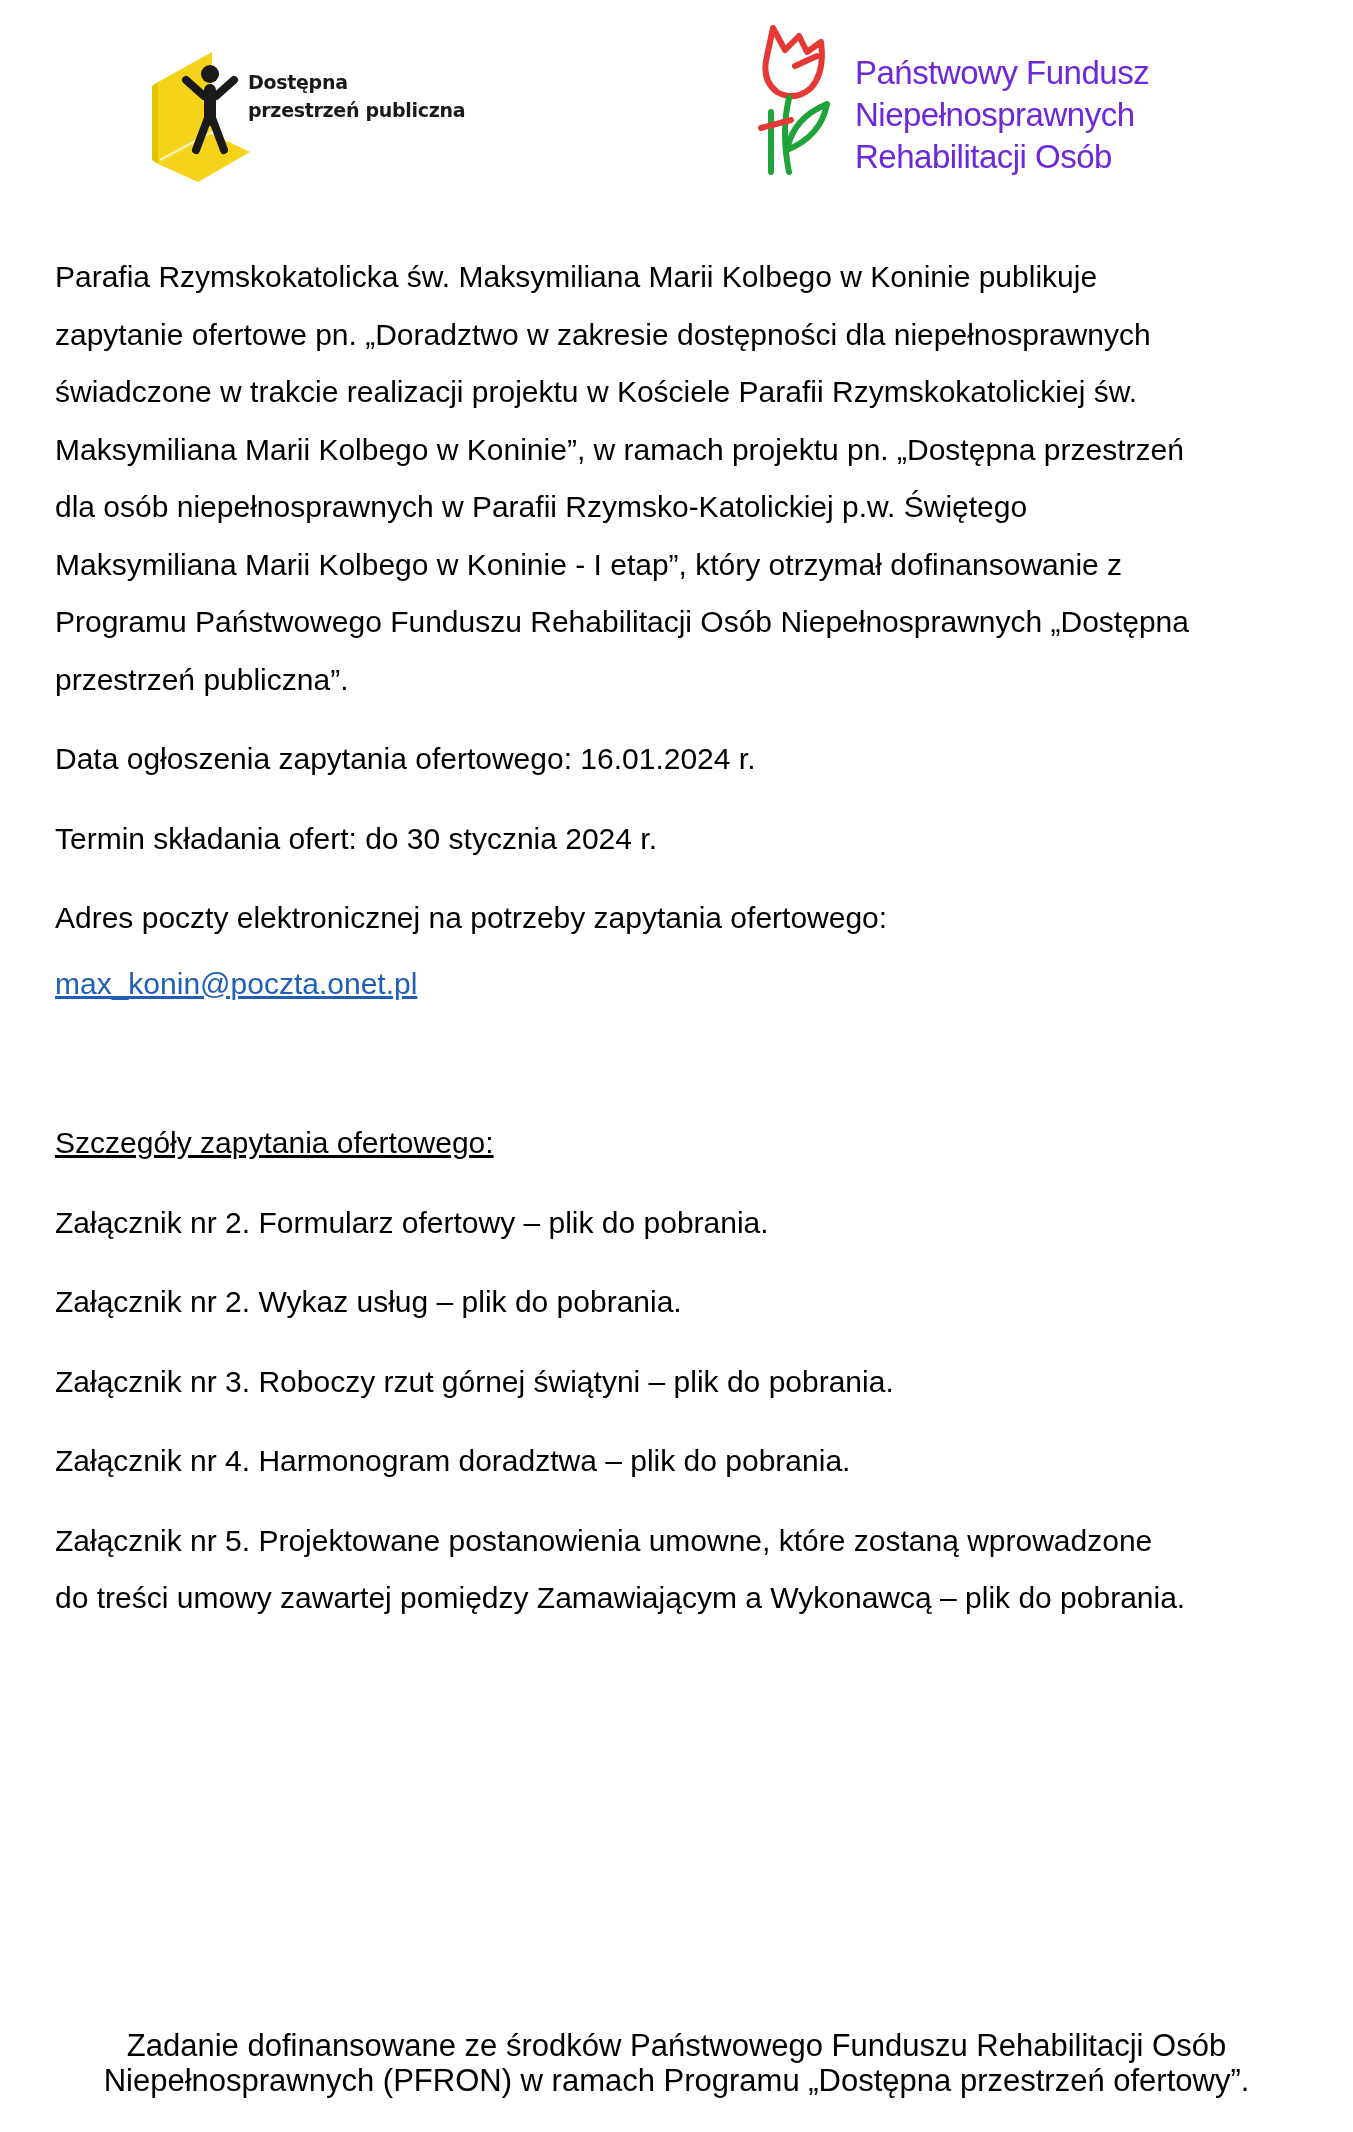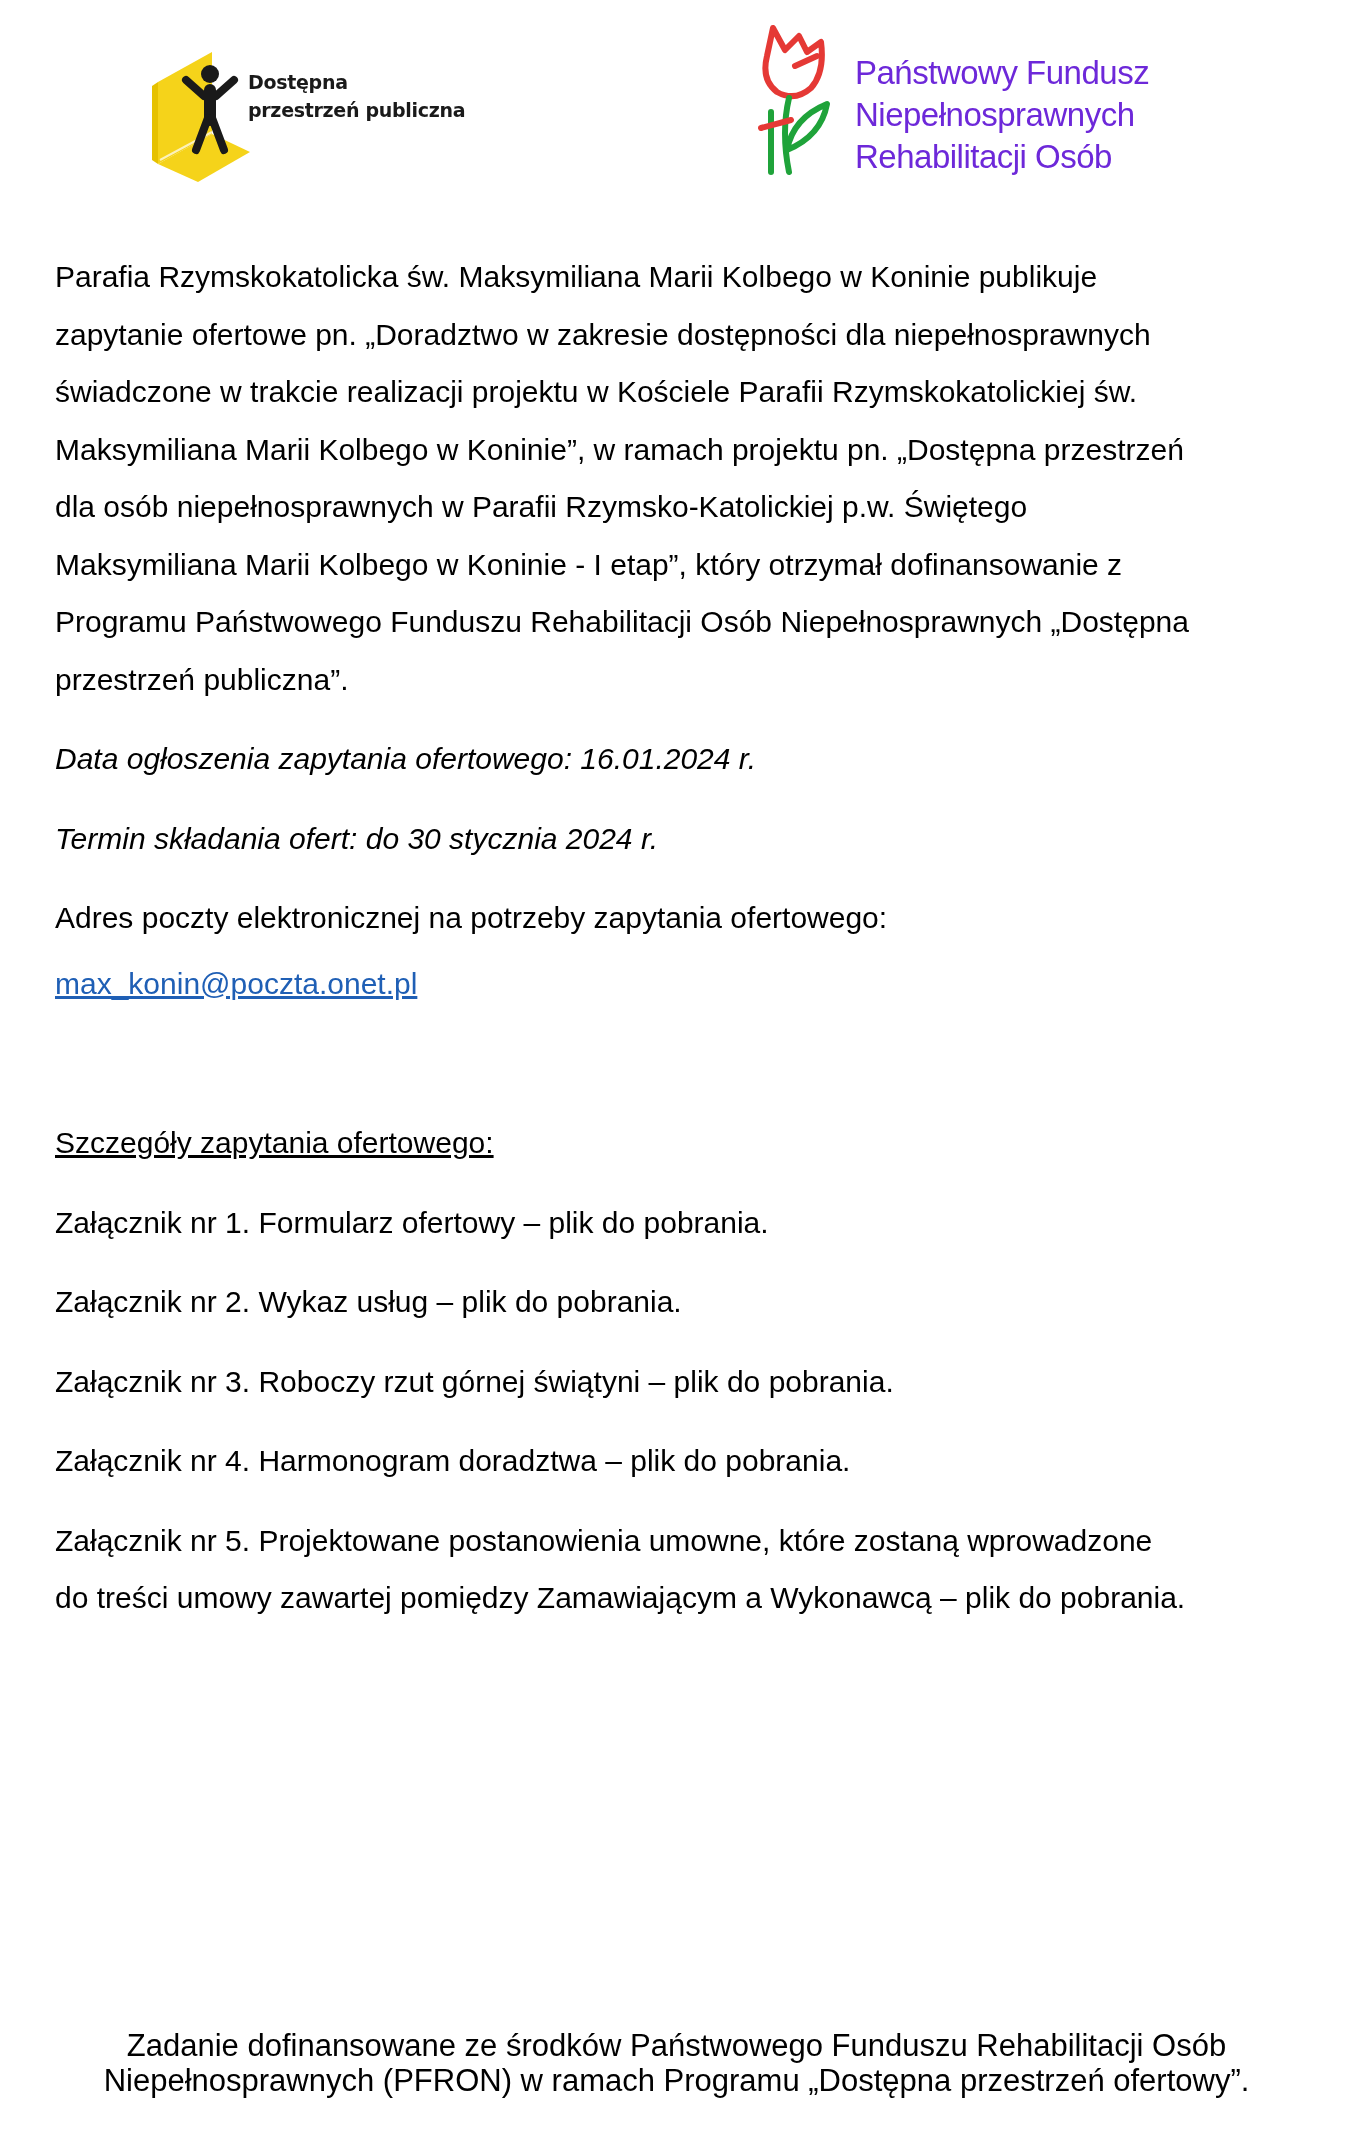--- a/index.html
+++ b/index.html
@@ -52,21 +52,21 @@
     .content {
       position: absolute;
       left: 47px; top: 240px;
       width: 1280px;
       font-size: 30px;
       line-height: 57.5px;
       white-space: nowrap;
     }
     .content p { margin: 8px; }
     .p-intro { margin-bottom: 22px !important; }
-    .p-gap { margin-bottom: 22px !important; font-style: italic; }
+    .p-gap { margin-bottom: 22px !important; }
     .email-link {
       color: #1f5fb5;
       text-decoration: underline;
     }
     .section-title {
       margin-top: 102px !important;
       margin-bottom: 22px !important;
       text-decoration: underline;
     }
     .list-item { margin-bottom: 22px !important; }
@@ -133,21 +133,21 @@
   <p class="p-gap">Data ogłoszenia zapytania ofertowego: 16.01.2024 r.</p>
   <p class="p-gap">Termin składania ofert: do 30 stycznia 2024 r.</p>
   <p>Adres poczty elektronicznej na potrzeby zapytania ofertowego:</p>
   <p>
     <a class="email-link">max_konin@poczta.onet.pl</a>
   </p>
 
   <p class="section-title">Szczegóły zapytania ofertowego:</p>
 
   <p class="list-item">
-    <span>Załącznik nr 1. Formularz ofertowy – plik do pobrania.</span>
+    <span>Załącznik nr 2. Formularz ofertowy – plik do pobrania.</span>
   </p>
   <p class="list-item">
     <span>Załącznik nr 2. Wykaz usług – plik do pobrania.</span>
   </p>
   <p class="list-item">
     <span>Załącznik nr 3. Roboczy rzut górnej świątyni – plik do pobrania.</span>
   </p>
   <p class="list-item">
     <span>Załącznik nr 4. Harmonogram doradztwa – plik do pobrania.</span>
   </p>

